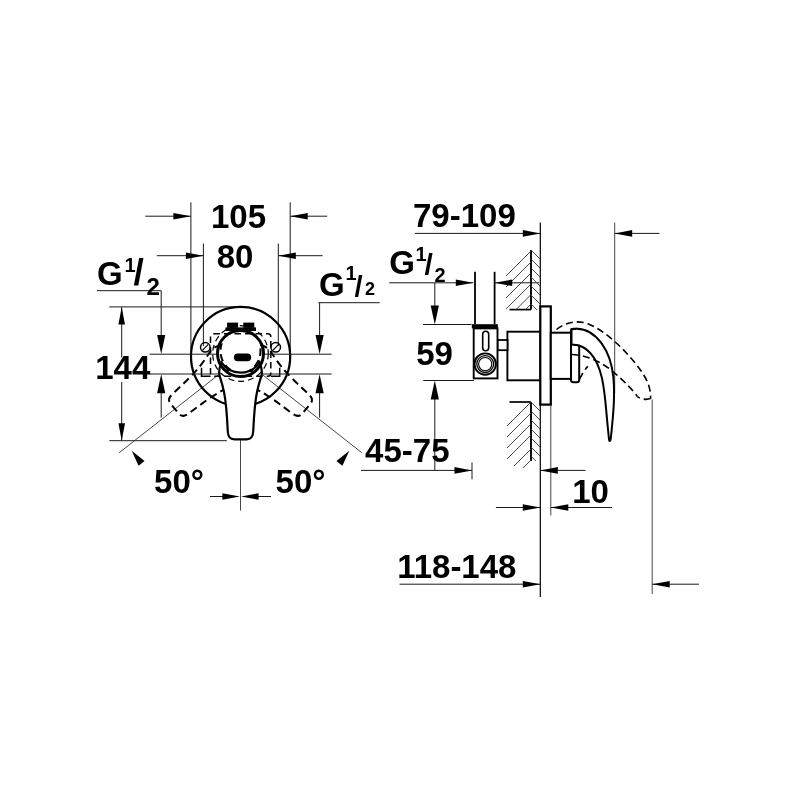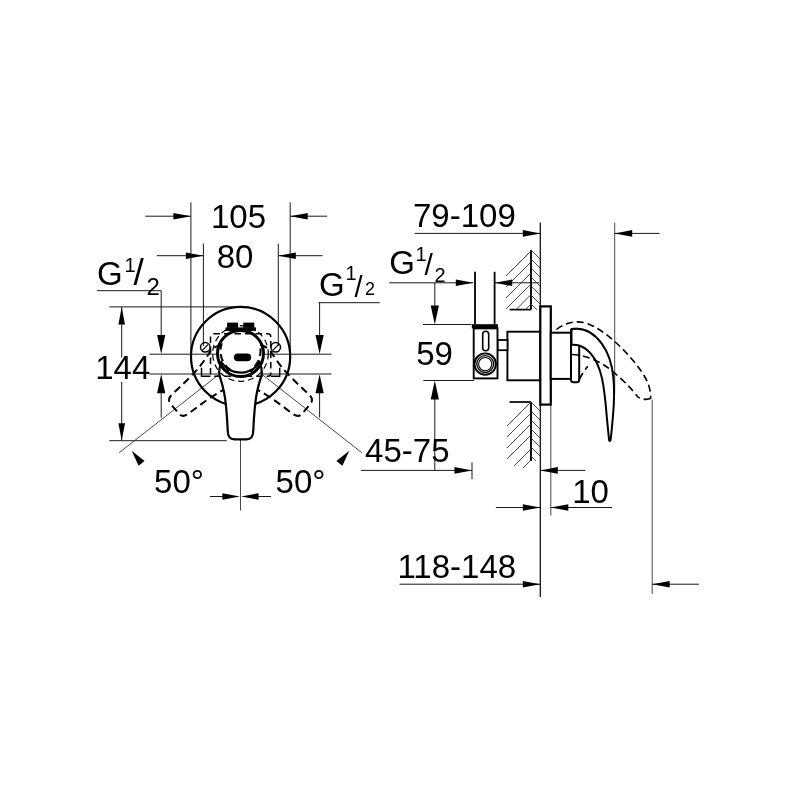--- a/index.html
+++ b/index.html
@@ -1,16 +1,16 @@
 <!DOCTYPE html>
 <html><head>
 <meta charset="utf-8">
 <style>
   html, body { margin: 0; padding: 0; background: #ffffff; }
-  .stage { width: 732px; height: 800px; position: relative; background: #f97316; overflow: hidden; }
+  .stage { width: 732px; height: 800px; position: relative; background: #f97316; overflow: hidden; font-weight: bold; }
   svg { display: block; }
   text { font-family: "Liberation Sans", sans-serif; fill: #000000; }
   .outline  { fill: none; stroke: #000000; }
   .wfill    { fill: #ffffff; stroke: #000000; }
   .thin     { fill: none; stroke: #1a1a1a; stroke-width: 1; }
   .xthin    { fill: none; stroke: #333333; stroke-width: 0.9; }
   .dashline { fill: none; stroke: #000000; }
   .solid    { fill: #000000; stroke: none; }
 </style>
 </head>

